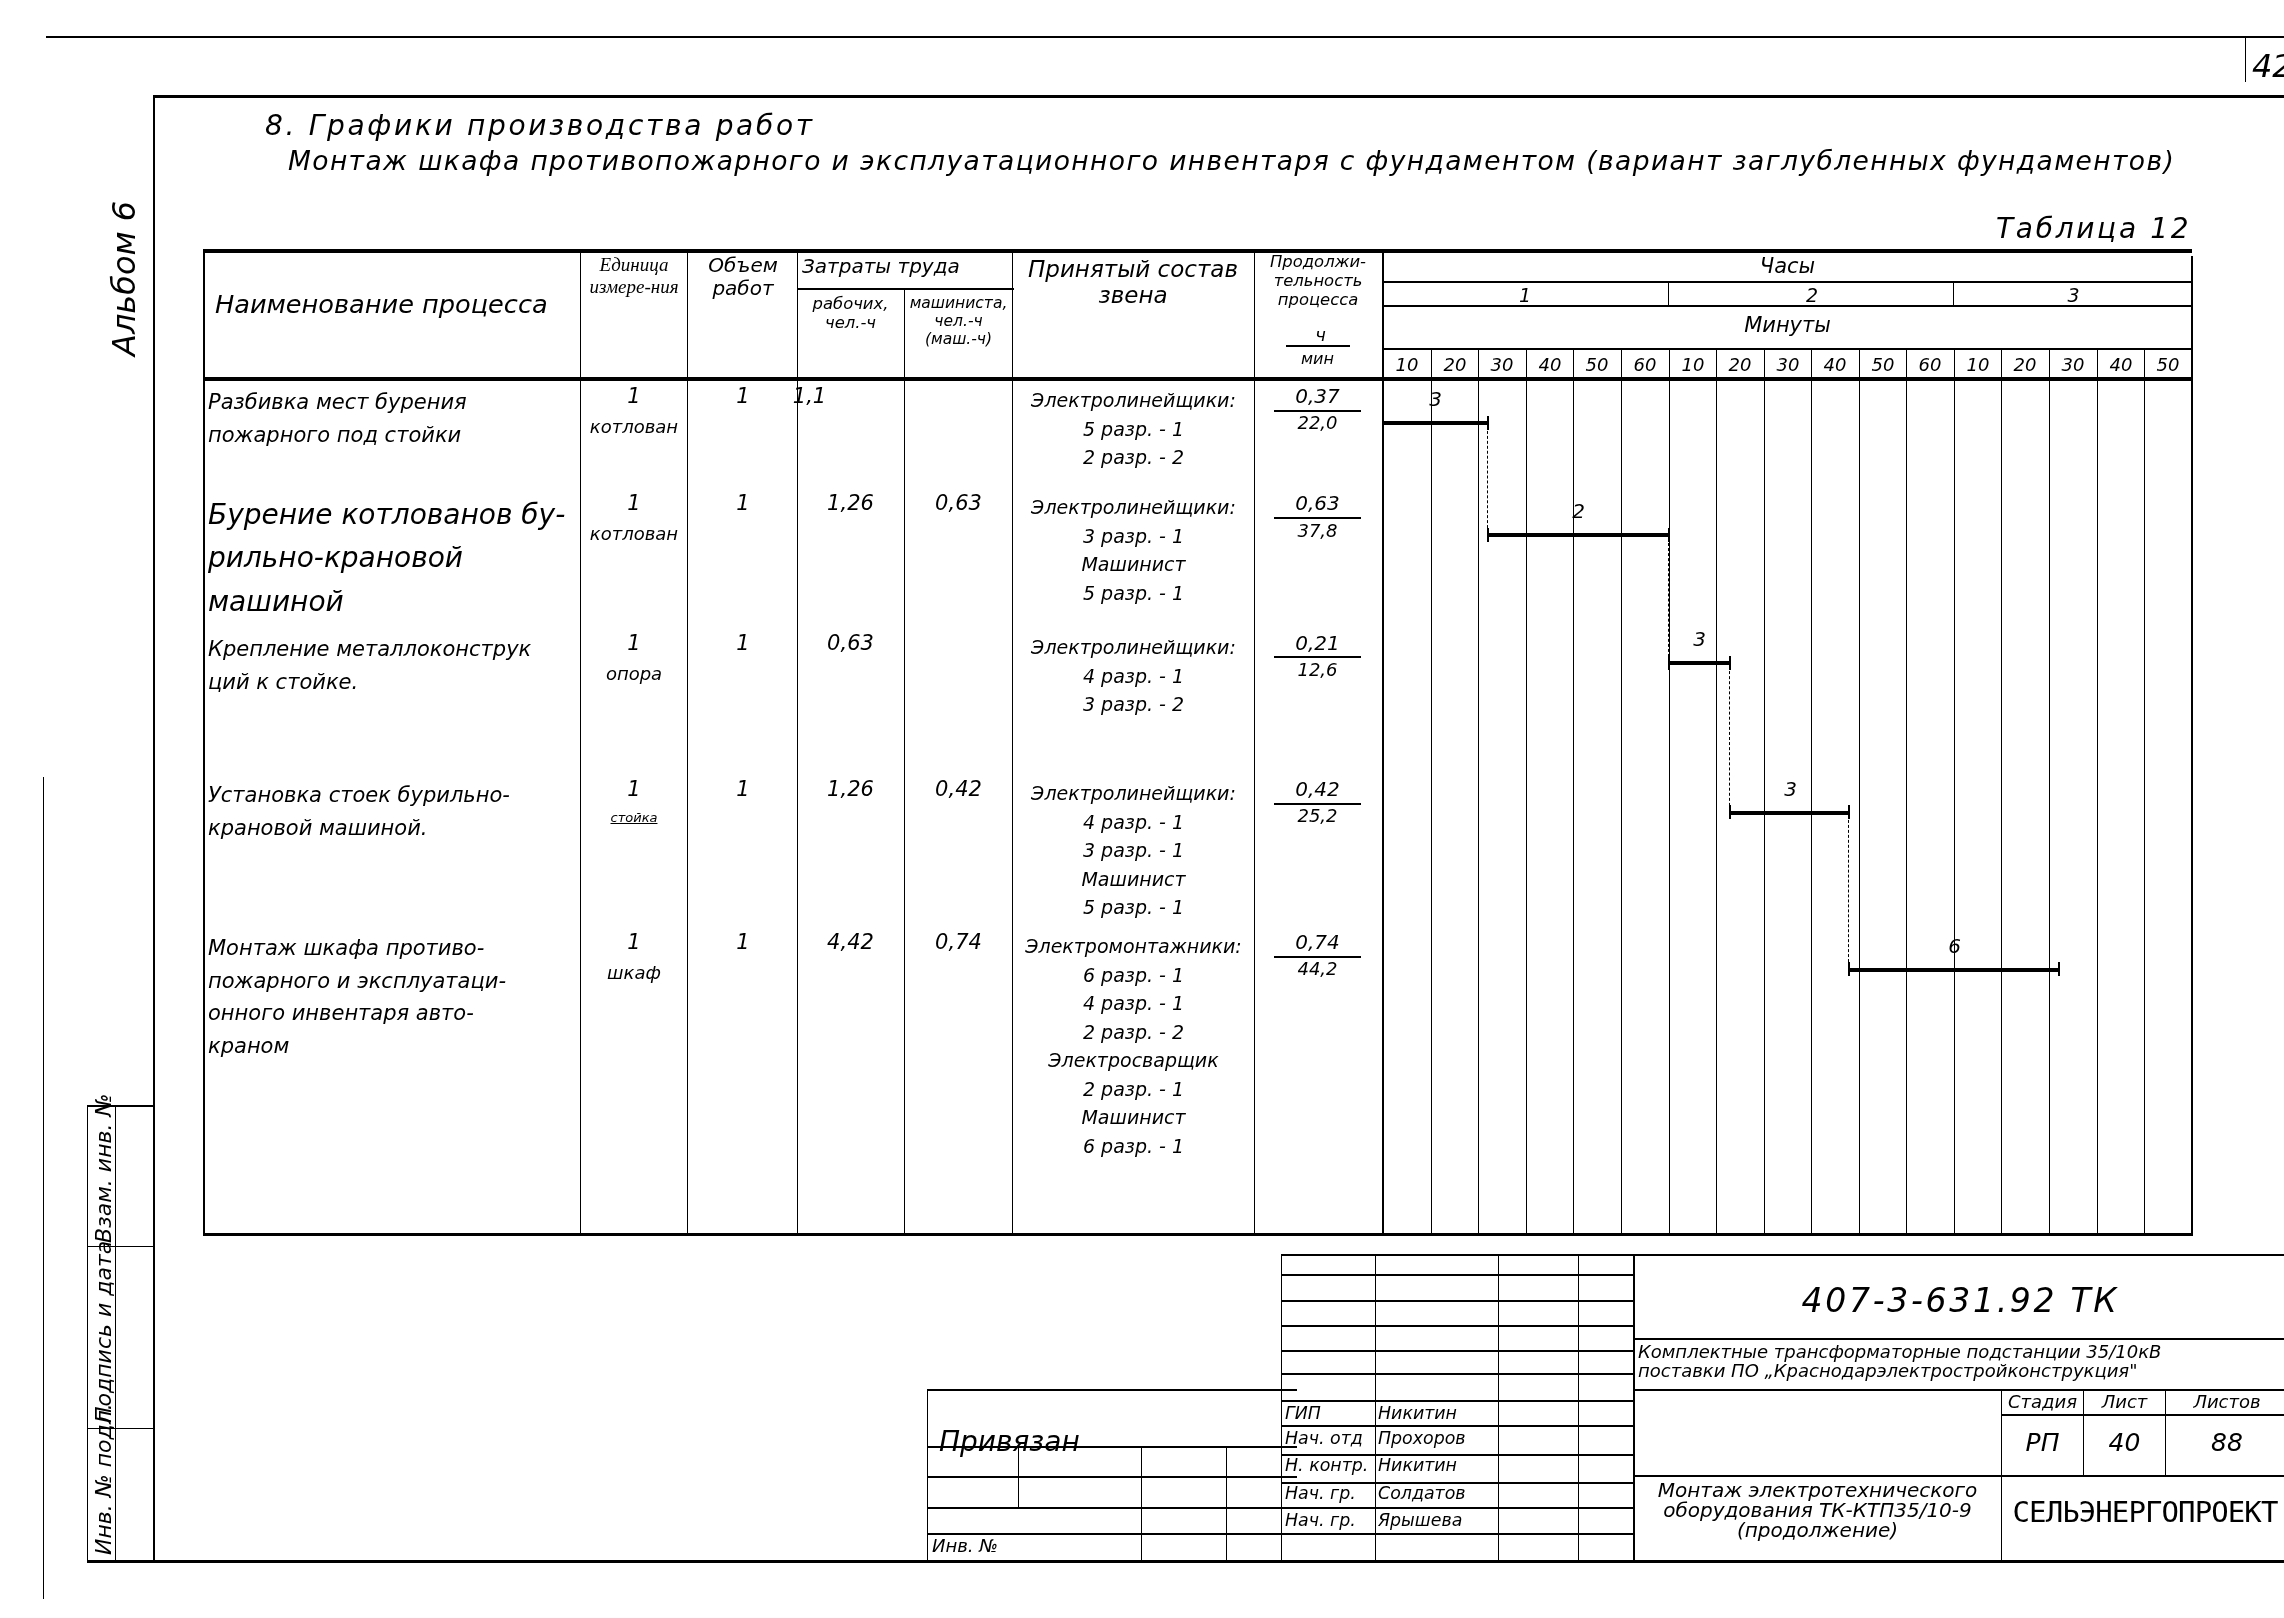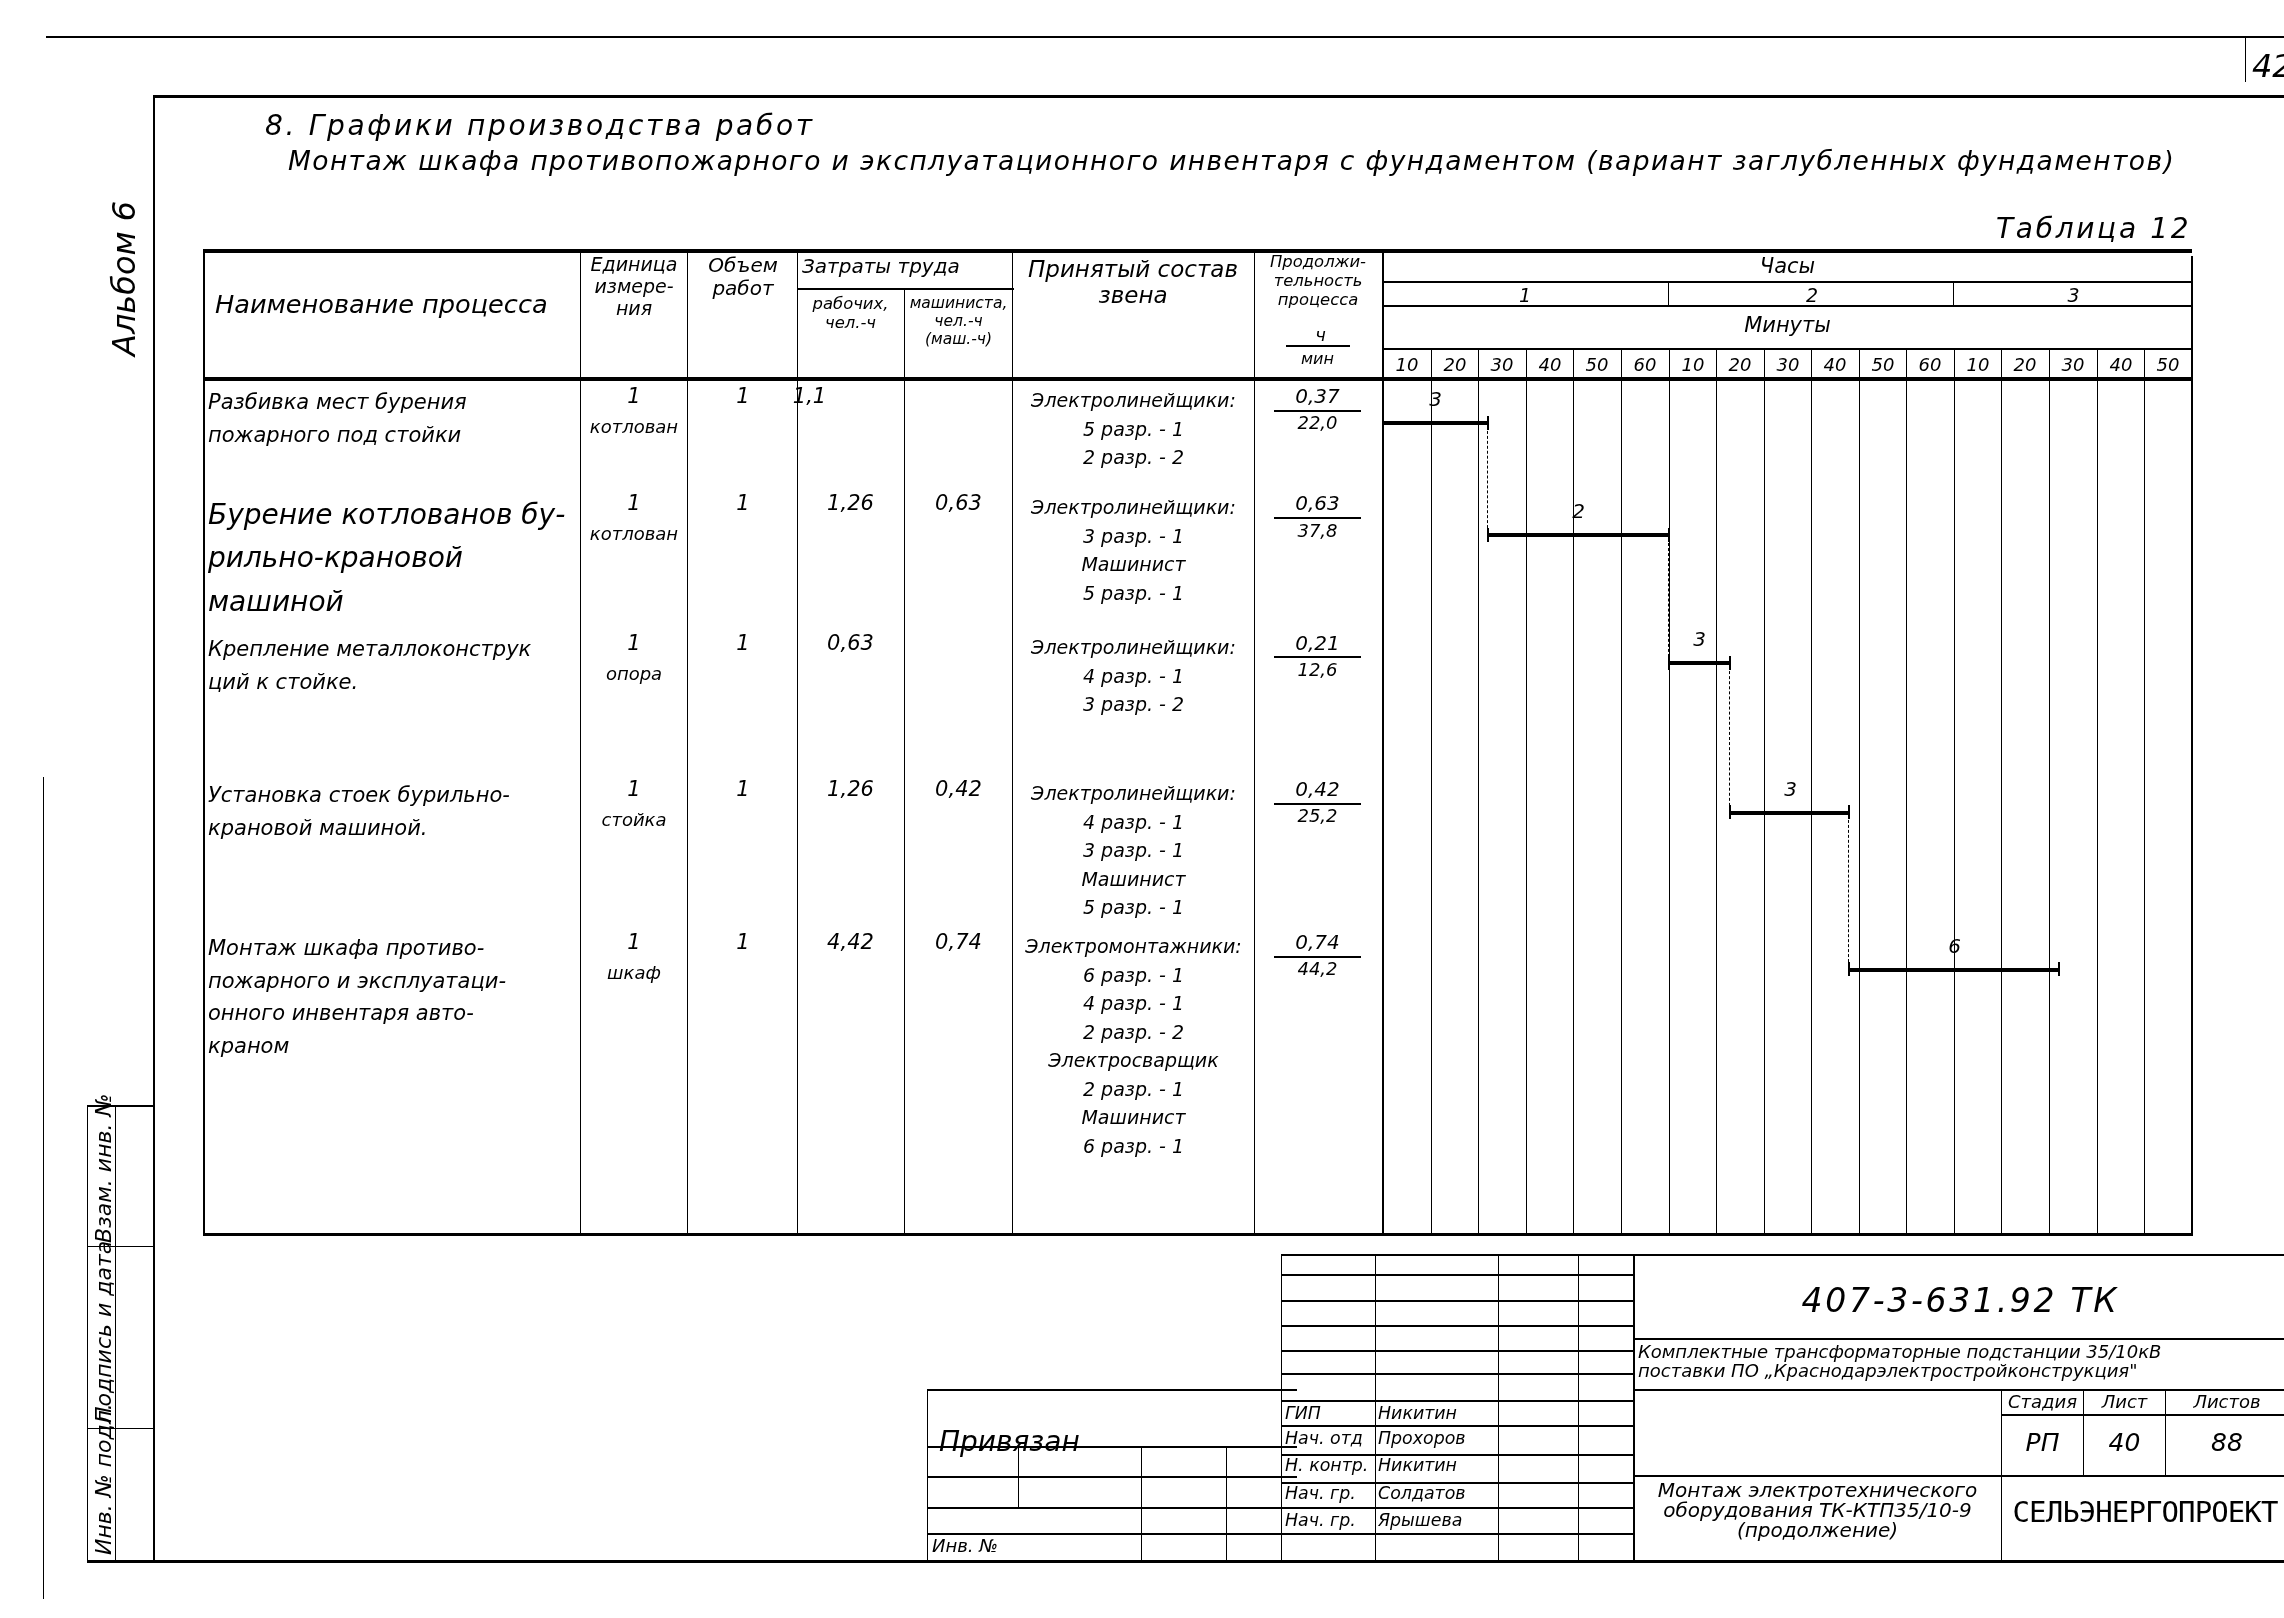--- a/index.html
+++ b/index.html
@@ -56,21 +56,21 @@
 <div class="hl" style="left:1254px;top:249px;width:1.4px;height:987px;"></div>
 <div class="hl" style="left:1382px;top:249px;width:1.8px;height:987px;"></div>
 <div class="hl" style="left:2191px;top:256px;width:1.8px;height:980px;"></div>
 <div class="hl" style="left:1382px;top:281px;width:811px;height:2.3px;"></div>
 <div class="hl" style="left:1382px;top:305px;width:811px;height:2.3px;"></div>
 <div class="hl" style="left:1382px;top:348px;width:811px;height:2.3px;"></div>
 <div class="hl" style="left:1668px;top:283px;width:1.4px;height:23px;"></div>
 <div class="hl" style="left:1953px;top:283px;width:1.4px;height:23px;"></div>
 
 <div class="t" style="left:215px;top:292px;font-size:25.6px;">Наименование процесса</div>
-<div class="cell center" style="left:581px;top:254px;width:106px;font-size:19px;">Единица измере-ния</div>
+<div class="cell center" style="left:581px;top:254px;width:106px;font-size:19px;font-family:Liberation Serif, serif;">Единица измере-ния</div>
 <div class="cell center" style="left:689px;top:254px;width:108px;font-size:20px;">Объем работ</div>
 <div class="t" style="left:802px;top:256px;font-size:20px;">Затраты труда</div>
 <div class="cell center" style="left:798px;top:295px;width:105px;font-size:16.4px;">рабочих, чел.-ч</div>
 <div class="cell center" style="left:906px;top:295px;width:105px;font-size:15.5px;">машиниста, чел.-ч (маш.-ч)</div>
 <div class="cell center" style="left:1013px;top:256px;width:240px;font-size:23px;">Принятый состав звена</div>
 <div class="cell center" style="left:1255px;top:253px;width:126px;font-size:16.4px;">Продолжи-тельность процесса</div>
 <div class="t center" style="left:1302px;top:326px;width:37px;font-size:18px;">ч</div>
 <div class="hl" style="left:1286px;top:345px;width:64px;height:2.3px;"></div>
 <div class="t center" style="left:1274px;top:351px;width:87px;font-size:16px;">мин</div>
 <div class="t center" style="left:1382px;top:256px;width:811px;font-size:21px;">Часы</div>
@@ -161,21 +161,21 @@
 4 разр. - 1
 3 разр. - 2</div>
       <div class="t center" style="left: 1256px; top: 633px; width: 123px; font-size: 20px; font-style: italic;">0,21</div>
       <div class="hl" style="left: 1274px; top: 656px; width: 87px; height: 1.8px;"></div>
       <div class="t center" style="left: 1256px; top: 661px; width: 123px; font-size: 18px;">12,6</div>
     </div>
     <div>
       <div class="cell" style="left: 208px; top: 779px; width: 370px; font-size: 21px; line-height: 1.55;">Установка стоек бурильно-
 крановой машиной.</div>
       <div class="t center" style="left: 581px; top: 779px; width: 106px; font-size: 21px;">1</div>
-      <div class="t center" style="left: 581px; top: 811px; width: 106px; font-size: 18px;">стойка</div>
+      <div class="t center" style="left: 581px; top: 811px; width: 106px; font-size: 13px; text-decoration: underline;">стойка</div>
       <div class="t center" style="left: 689px; top: 779px; width: 108px; font-size: 21px;">1</div>
       <div class="t center" style="left: 798px; top: 779px; width: 105px; font-size: 21px;">1,26</div>
       <div class="t center" style="left: 906px; top: 779px; width: 105px; font-size: 21px;">0,42</div>
       <div class="cell" style="left: 1016px; top: 779px; width: 235px; font-size: 19px; line-height: 1.5; text-align: center;">Электролинейщики:
 4 разр. - 1
 3 разр. - 1
 Машинист
 5 разр. - 1</div>
       <div class="t center" style="left: 1256px; top: 779px; width: 123px; font-size: 20px;">0,42</div>
       <div class="hl" style="left: 1274px; top: 803px; width: 87px; height: 1.8px;"></div>

